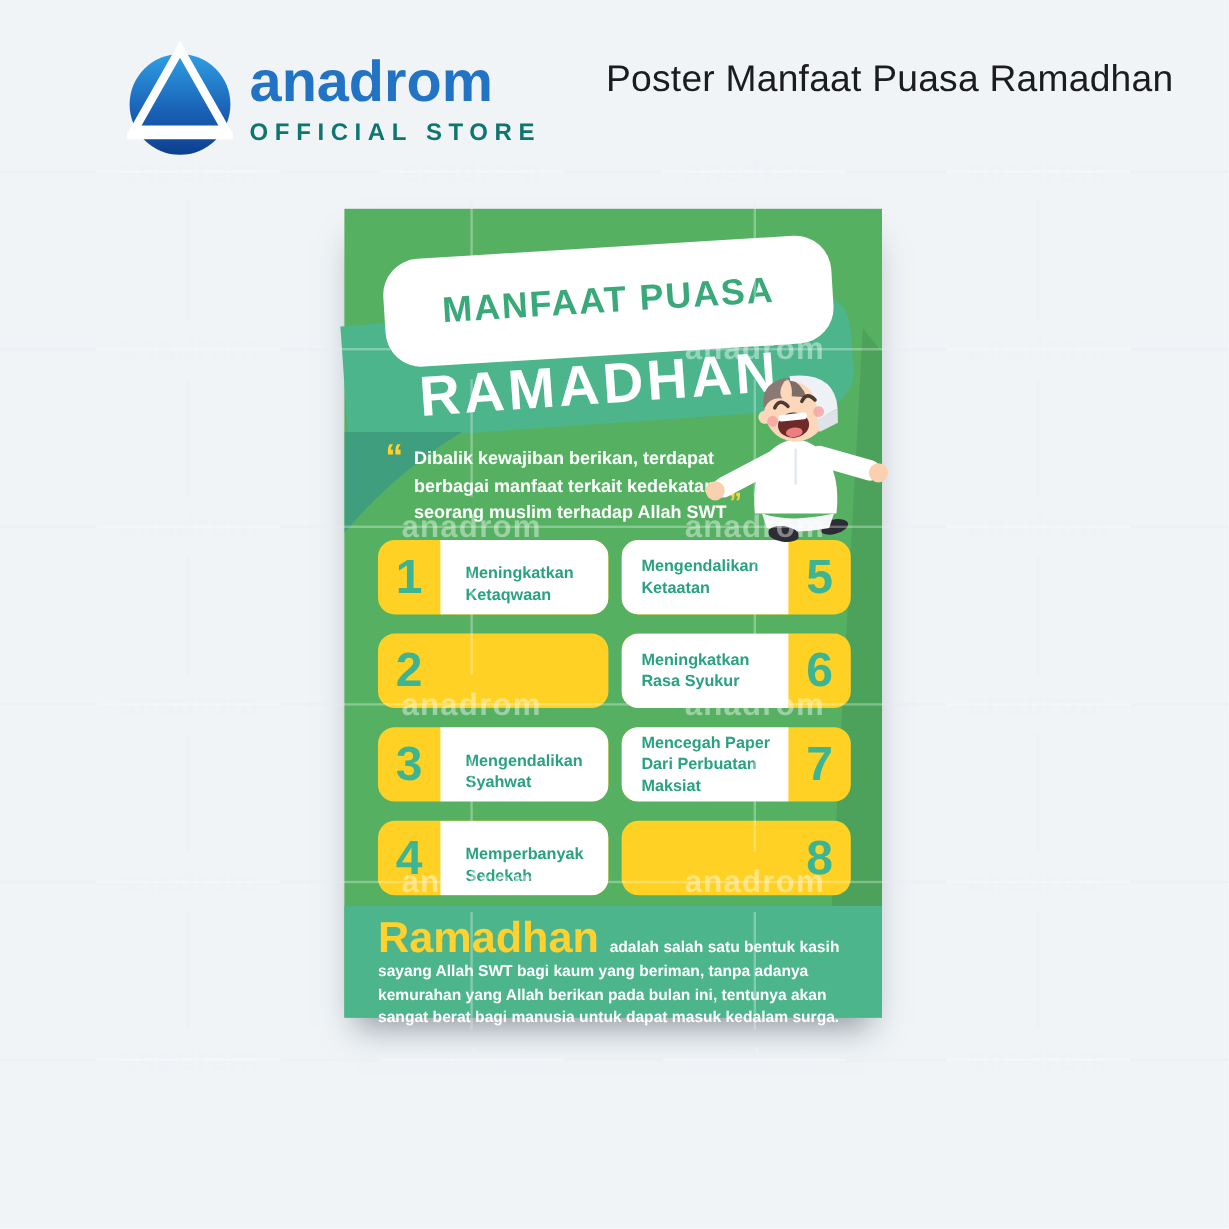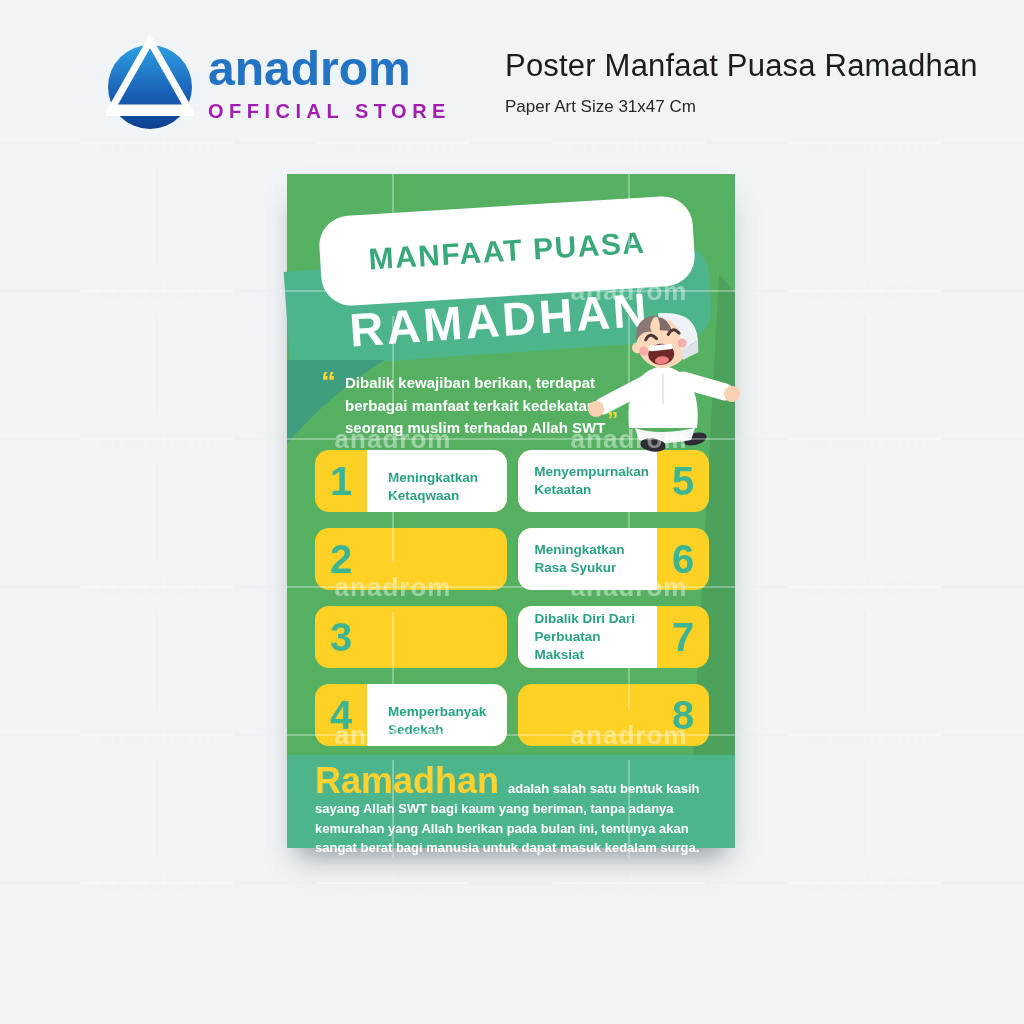--- a/index.html
+++ b/index.html
@@ -17,21 +17,21 @@
   .wm-under .wm-hline,.wm-under .wm-vline{background:#e6ebf1;}
   .wm-under .wm-text{color:#e4eaf0;background:#f0f4f7;padding:0 18px;}
   .wm-over .wm-hline,.wm-over .wm-vline{background:rgba(255,255,255,0.30);}
   .wm-over .wm-text{color:rgba(255,255,255,0.42);}
 
   
   .header{position:absolute;left:0;top:0;width:1024px;z-index:2;}
   .logo-mark{position:absolute;left:98px;top:34px;width:104px;height:96px;}
   .brand{position:absolute;left:208px;top:45px;}
   .brand-name{font-size:48px;font-weight:bold;color:#2273c4;line-height:1;letter-spacing:0px;}
-  .brand-sub{margin-top:7px;font-size:20px;font-weight:bold;color:#a21caf;letter-spacing:5.5px;}
+  .brand-sub{margin-top:7px;font-size:20px;font-weight:bold;color:#0f766e;letter-spacing:5.5px;}
   .product{position:absolute;left:505px;top:48px;}
   .product-title{font-size:31px;color:#1c1c20;letter-spacing:0.2px;}
   .product-size{margin-top:13px;font-size:17px;color:#28282c;}
 
   
   .poster{position:absolute;left:287px;top:174px;width:448px;height:674px;background:#55b062;
           z-index:1;box-shadow:0 18px 26px -10px rgba(45,60,70,0.5);}
   .edge-band{position:absolute;right:0;top:100px;height:481px;width:42px;
              background:rgba(30,85,55,0.16);clip-path:polygon(62% 0,100% 4%,100% 100%,0 100%);}
   .ribbon-teal{position:absolute;left:0;top:98px;width:424px;height:96px;background:#4db58c;
@@ -140,21 +140,20 @@
       <circle cx="52" cy="53" r="42" fill="url(#lg)"></circle>
       <path d="M52 7 L90 74 L14 74 Z" fill="none" stroke="#ffffff" stroke-width="7" stroke-linejoin="miter"></path>
       <line x1="8" y1="79" x2="96" y2="79" stroke="#ffffff" stroke-width="6"></line>
     </svg>
     <div class="brand">
       <div class="brand-name">anadrom</div>
       <div class="brand-sub">OFFICIAL STORE</div>
     </div>
     <div class="product">
       <div class="product-title">Poster Manfaat Puasa Ramadhan</div>
-      <div class="product-size">Paper Art Size 31x47 Cm</div>
     </div>
   </div>
 
   <div class="poster">
     <div class="edge-band"></div>
 
     <div class="ribbon-teal">
       <span class="t2">RAMADHAN</span>
     </div>
     <svg class="fold" width="100" height="88" viewBox="0 0 100 88">
@@ -201,39 +200,42 @@
     <div class="benefits" id="benefits">
         <div class="item left">
           <div class="num">1</div>
           <div class="panel">
             <div class="label">Meningkatkan Ketaqwaan</div>
           </div>
         </div>
         <div class="item right">
           <div class="num">5</div>
           <div class="panel">
-            <div class="label">Menyempurnakan Ketaatan</div>
+            <div class="label">Mengendalikan Ketaatan</div>
           </div>
         </div>
         <div class="item left">
           <div class="num">2</div>
         </div>
         <div class="item right">
           <div class="num">6</div>
           <div class="panel">
             <div class="label">Meningkatkan Rasa Syukur</div>
           </div>
         </div>
         <div class="item left">
           <div class="num">3</div>
+          <div class="panel">
+            <div class="label">Mengendalikan Syahwat</div>
+          </div>
         </div>
         <div class="item right">
           <div class="num">7</div>
           <div class="panel">
-            <div class="label">Dibalik Diri Dari Perbuatan Maksiat</div>
+            <div class="label">Mencegah Paper Dari Perbuatan Maksiat</div>
           </div>
         </div>
         <div class="item left">
           <div class="num">4</div>
           <div class="panel">
             <div class="label">Memperbanyak Sedekah</div>
           </div>
         </div>
         <div class="item right">
           <div class="num">8</div>

